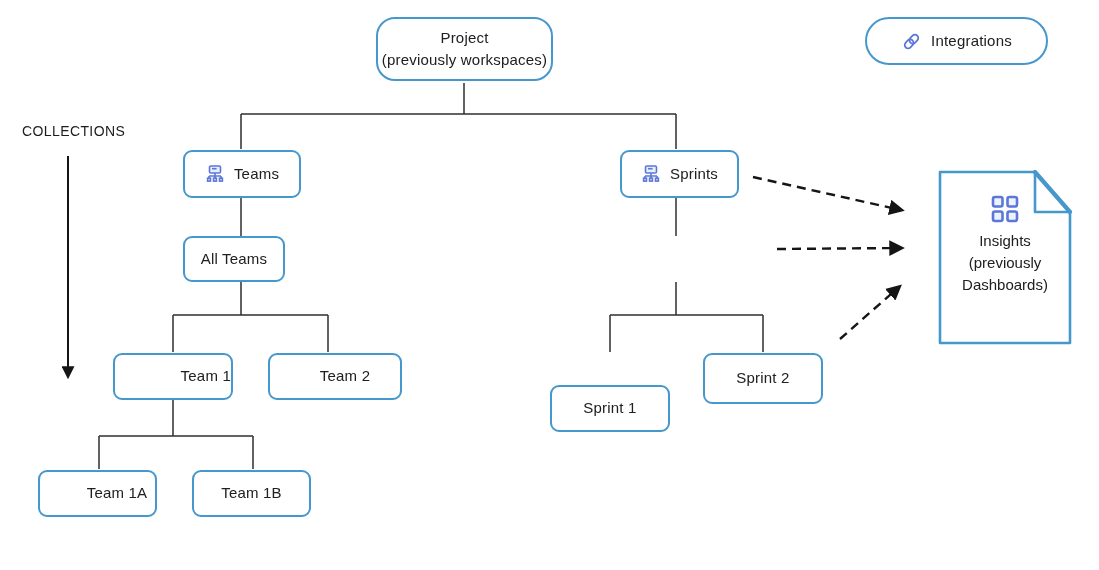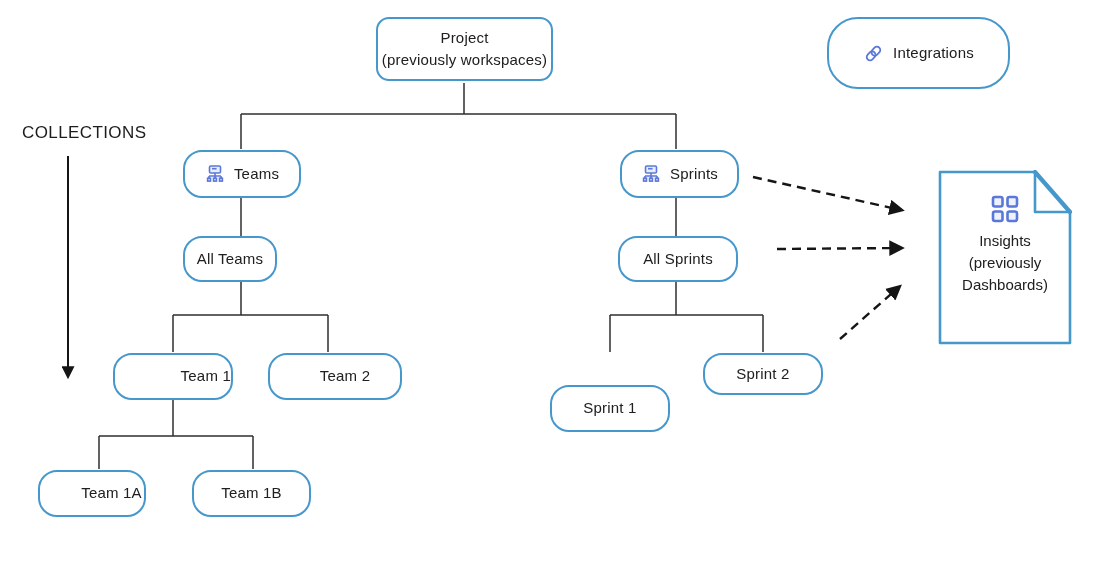--- a/index.html
+++ b/index.html
@@ -17,37 +17,37 @@
   .overlay {
     position: absolute;
     left: 0; top: 0;
     pointer-events: none;
   }
   .node {
     position: absolute;
     box-sizing: border-box;
     background: #ffffff;
     border: 2px solid #4697cb;
-    border-radius: 19px;
+    border-radius: 9px;
     display: flex;
     align-items: center;
     justify-content: center;
     gap: 9px;
     color: #202020;
     font-size: 15px;
     letter-spacing: 0.2px;
     z-index: 2;
   }
   .node .label { white-space: pre-line; text-align: center; line-height: 1.5; }
   .node .icon { display: flex; align-items: center; }
   .pill { border-radius: 31px; }
   .collections-label {
     position: absolute;
     left: 22px; top: 123px;
-    font-size: 17px;
+    font-size: 14px;
     letter-spacing: 0.4px;
     color: #1c1c1c;
     z-index: 2;
   }
   .doc-node {
     position: absolute;
     left: 938px; top: 170px;
     width: 134px; height: 175px;
     z-index: 2;
   }
@@ -92,26 +92,26 @@
 
     <path d="M753,177 L901,210" stroke="#151515" stroke-width="2.4" stroke-dasharray="9 6" fill="none" marker-end="url(#arrowhead)"></path>
     <path d="M777,249 L901,248" stroke="#151515" stroke-width="2.4" stroke-dasharray="9 6" fill="none" marker-end="url(#arrowhead)"></path>
     <path d="M840,339 L899,287" stroke="#151515" stroke-width="2.4" stroke-dasharray="9 6" fill="none" marker-end="url(#arrowhead)"></path>
 
     <path d="M68,156 V376" stroke="#151515" stroke-width="2" fill="none" marker-end="url(#arrowhead)"></path>
   </svg>
 
   <div class="collections-label">COLLECTIONS</div>
 
-  <div class="node" style="left:376px; top:17px; width:177px; height:64px; border-radius:13px;">
+  <div class="node" style="left:376px; top:17px; width:177px; height:64px; border-radius:19px;">
     <span class="label">Project
 (previously workspaces)</span>
   </div>
 
-  <div class="node pill" style="left:827px; top:17px; width:183px; height:72px;">
+  <div class="node pill" style="left:865px; top:17px; width:183px; height:48px;">
     <span class="icon">
       <svg width="21" height="21" viewBox="0 0 20 20">
         <g transform="rotate(-45 10 10)" stroke="#5b77d9" stroke-width="1.7" fill="none">
           <rect x="2.2" y="6.8" width="9.2" height="6.4" rx="3.2"></rect>
           <rect x="8.6" y="6.8" width="9.2" height="6.4" rx="3.2"></rect>
         </g>
       </svg>
     </span>
     <span class="label">Integrations</span>
   </div>
@@ -141,43 +141,40 @@
           <path d="M10,9 V12 M4,12 H16 M4,12 V14.2 M10,12 V14.2 M16,12 V14.2" fill="none"></path>
           <rect x="2.6" y="14.2" width="2.9" height="2.9"></rect>
           <rect x="8.55" y="14.2" width="2.9" height="2.9"></rect>
           <rect x="14.5" y="14.2" width="2.9" height="2.9"></rect>
         </g>
       </svg>
     </span>
     <span class="label">Sprints</span>
   </div>
 
-  <div class="node" style="left:183px; top:236px; width:94px; height:46px;">
+  <div class="node" style="left:183px; top:236px; width:102px; height:46px;">
     <span class="label">All Teams</span>
   </div>
 
-  <div class="node" style="left:618px; top:236px; width:120px; height:46px;">
-    <span class="label">All Sprints</span>
-  </div>
 
   <div class="node" style="left:113px; top:353px; width:120px; height:47px;justify-content:flex-end;">
     <span class="label">Team 1</span>
   </div>
   <div class="node" style="left:268px; top:353px; width:134px; height:47px;padding-left:20px;">
     <span class="label">Team 2</span>
   </div>
 
   <div class="node" style="left:550px; top:353px; width:120px; height:47px;margin-top:32px;">
     <span class="label">Sprint 1</span>
   </div>
-  <div class="node" style="left:703px; top:353px; width:120px; height:42px;">
+  <div class="node" style="left:703px; top:353px; width:120px; height:51px;">
     <span class="label">Sprint 2</span>
   </div>
 
-  <div class="node" style="left:38px; top:470px; width:108px; height:47px;padding-left:39px;">
+  <div class="node" style="left:38px; top:470px; width:119px; height:47px;padding-left:39px;">
     <span class="label">Team 1A</span>
   </div>
   <div class="node" style="left:192px; top:470px; width:119px; height:47px;">
     <span class="label">Team 1B</span>
   </div>
 
   <div class="doc-node">
     <svg class="doc-shape" width="134" height="175" viewBox="0 0 134 175">
       <path d="M2,2 L97,2 L97,42 L132,42 L132,173 L2,173 Z" fill="#ffffff" stroke="#4697cb" stroke-width="2.6" stroke-linejoin="round"></path>
       <path d="M97,2 L132,42" fill="none" stroke="#4697cb" stroke-width="4.2" stroke-linecap="round"></path>

